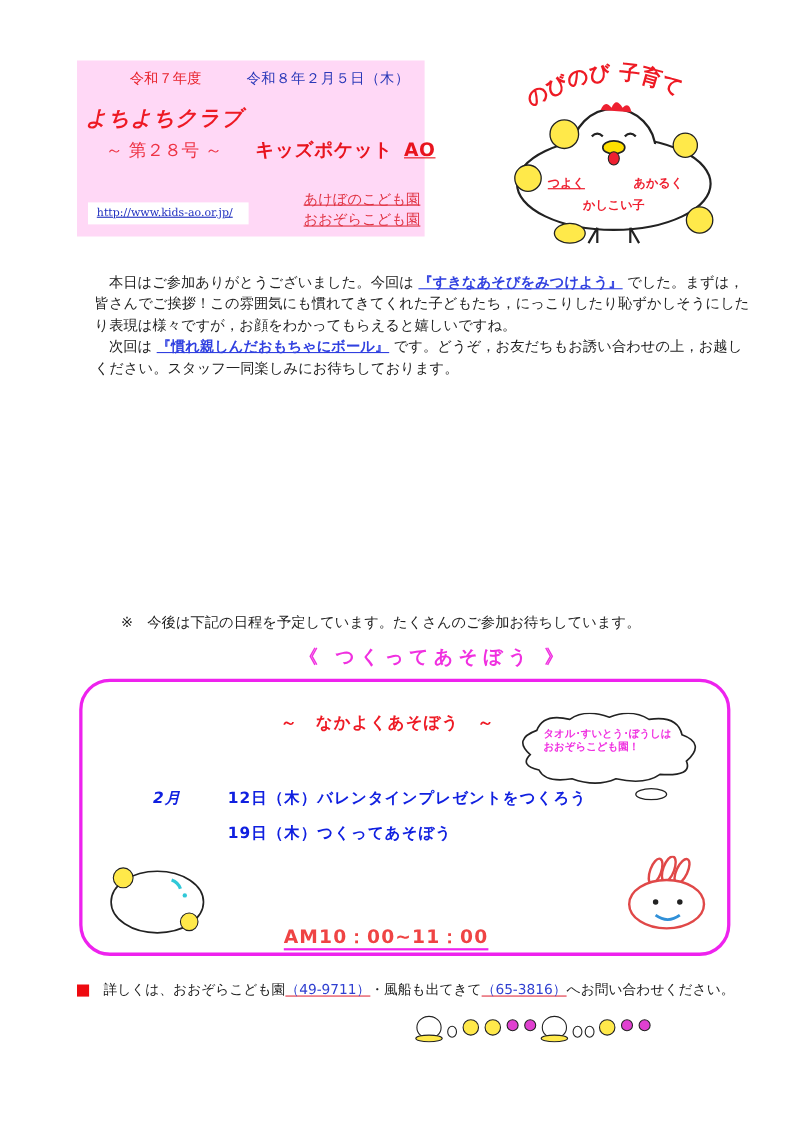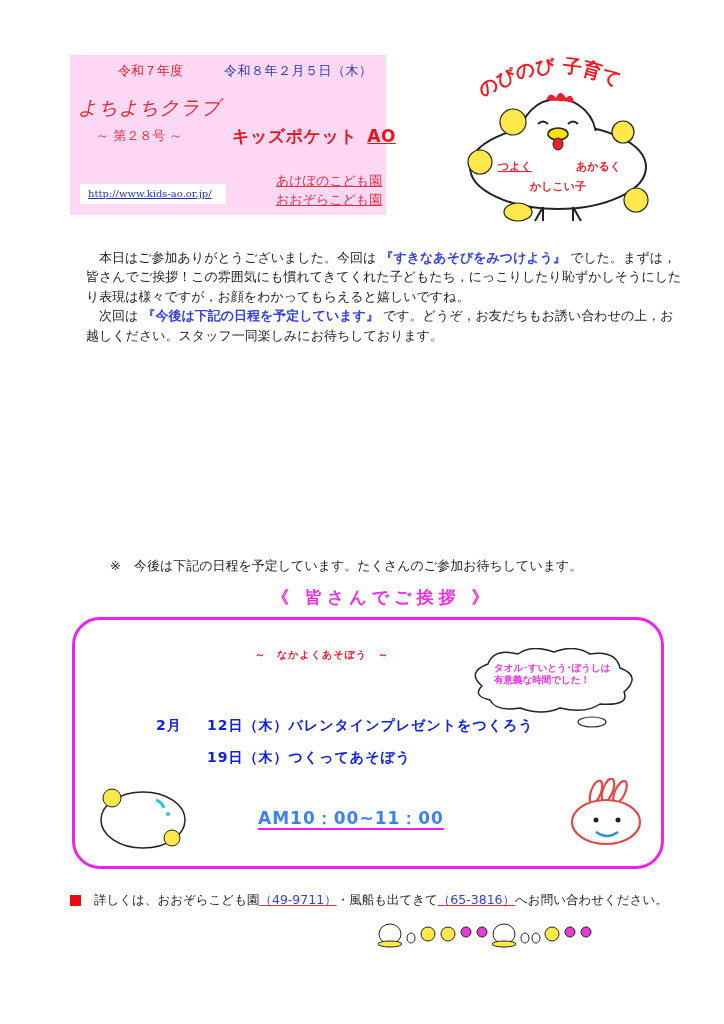--- a/index.html
+++ b/index.html
@@ -4,51 +4,51 @@
 <style>
   html, body { margin:0; padding:0; background:#ffffff; }
   body { width:724px; height:1024px; position:relative; overflow:hidden;
          font-family:"DejaVu Sans", sans-serif; color:#222; }
   .abs { position:absolute; }
 
   
   #header-box { left:70px; top:55px; width:316px; height:160px; background:#ffd8f6; }
   #fy { left:118px; top:62px; font-size:13px; color:#e8202a; }
   #date { left:224px; top:62px; font-size:13px; color:#2a38b8; letter-spacing:0.5px;text-align:center; }
-  #club { left:78px; top:95px; font-size:19px; font-weight:normal; color:#ee1a24; font-style:italic; letter-spacing:1px; }
-  #issue { left:96px; top:127px; font-size:13px; color:#ee3344; }
+  #club { left:78px; top:95px; font-size:19px; font-weight:bold; color:#ee1a24; font-style:italic; letter-spacing:1px; }
+  #issue { left:96px; top:127px; font-size:16px; color:#ee3344; }
   #kids { left:232px; top:125px; font-size:17px; font-weight:bold; color:#e8141e; letter-spacing:0.5px;text-align:center; }
   #kids u { text-decoration:underline; margin-left:10px; }
   #url-box { left:80px; top:184px; width:146px; height:20px; background:#ffffff; }
   #url { left:88px; top:188px; font-size:10px; color:#2030c0; text-decoration:underline; font-family:"DejaVu Serif", serif; }
   .kinder { font-size:13px; color:#e03040; text-decoration:underline; }
   #k1 { left:276px; top:172px; }
   #k2 { left:276px; top:191px; }
 
   
   #mascot { left:458px; top:52px; width:200px; height:175px; }
 
   
   #body-text { left:86px; top:248px; width:600px; font-size:13px; line-height:19.4px; color:#222; }
   #body-text p { margin:0; text-indent:13px; }
-  .hl { color:#3040e0; font-weight:bold; }
+  .hl { color:#3040e0; font-weight:bold;text-decoration:underline; }
 
   #note { left:110px; top:557px; font-size:13px; color:#222; }
   #notice-title { left:272px; top:586px; font-size:17px; font-weight:bold; color:#f030e0; letter-spacing:5px; }
 
   
   #events-box { left:72px; top:617px; width:592px; height:252px; border:3px solid #ee22ee; border-radius:28px; box-sizing:border-box; }
-  #events-sub { left:255px; top:648px; font-size:10px; font-weight:bold; color:#ee1a24; letter-spacing:1px; }
+  #events-sub { left:255px; top:648px; font-size:15px; font-weight:bold; color:#ee1a24; letter-spacing:1px; }
   #cloud { left:462px; top:648px; width:190px; height:64px; }
   #cloud-text { left:494px; top:662px; font-size:9.5px; font-weight:bold; color:#f030e0; line-height:12px; }
   .ev { font-size:14px; font-weight:bold; color:#1020e0; letter-spacing:1px; }
-  #ev-month { left:156px; top:717px; }
+  #ev-month { left:139px; top:717px;font-style:italic; }
   #ev-1 { left:207px; top:717px; }
   #ev-2 { left:207px; top:749px; }
-  #time { left:258px; top:808px; font-size:17px; font-weight:bold; color:#3b82f6; letter-spacing:1px;
+  #time { left:258px; top:842px; font-size:17px; font-weight:bold; color:#ef4444; letter-spacing:1px;
           border-bottom:2px solid #ee22ee; line-height:20px; }
   #egg { left:98px; top:782px; width:90px; height:70px; }
   #bunny { left:568px; top:778px; width:76px; height:70px; }
 
   
   #bullet { left:70px; top:895px; width:11px; height:11px; background:#ee0a10; }
   #footer-text { left:94px; top:892px; font-size:12.5px; color:#222; }
   .tel { color:#3040d0; text-decoration:underline; text-decoration-color:#e03040; }
   #deco { left:376px; top:918px; width:220px; height:30px; }
 </style>
@@ -93,37 +93,37 @@
         <circle cx="22" cy="110" r="12"></circle>
       <circle cx="165" cy="80" r="11"></circle>
         <circle cx="178" cy="148" r="12"></circle>
       <ellipse cx="60" cy="160" rx="14" ry="9"></ellipse>
     </g>
   </svg>
 </div>
 
 <div id="body-text" class="abs">
   <p><span>本日はご参加ありがとうございました。今回は </span><span class="hl">『すきなあそびをみつけよう』</span><span> でした。まずは，皆さんでご挨拶！この雰囲気にも慣れてきてくれた子どもたち，にっこりしたり恥ずかしそうにしたり表現は様々ですが，お顔をわかってもらえると嬉しいですね。</span></p>
-  <p><span>次回は </span><span class="hl">『今後は下記の日程を予定しています』</span><span> です。どうぞ，お友だちもお誘い合わせの上，お越しください。スタッフ一同楽しみにお待ちしております。</span></p>
+  <p><span>次回は </span><span class="hl">『慣れ親しんだおもちゃにボール』</span><span> です。どうぞ，お友だちもお誘い合わせの上，お越しください。スタッフ一同楽しみにお待ちしております。</span></p>
 </div>
 
 <div id="note" class="abs">※　今後は下記の日程を予定しています。たくさんのご参加お待ちしています。</div>
-<div id="notice-title" class="abs">《 皆さんでご挨拶 》</div>
+<div id="notice-title" class="abs">《 つくってあそぼう 》</div>
 
 <div id="events-box" class="abs"></div>
 <div id="events-sub" class="abs">～　なかよくあそぼう　～</div>
 <div id="cloud" class="abs">
   <svg width="190" height="80" viewBox="0 0 190 80">
     <path d="M20,38 q-16,-14 6,-22 q6,-16 30,-10 q14,-10 36,-2 q20,-8 36,2 q26,-4 30,14 q22,8 4,24 q6,14 -24,12 q-14,10 -40,4 q-18,8 -40,0 q-24,4 -30,-8 q-18,-4 -8,-14 z" fill="#fff" stroke="#222" stroke-width="1.5"></path>
     <ellipse cx="130" cy="74" rx="14" ry="5" fill="#fff" stroke="#222" stroke-width="1.2"></ellipse>
   </svg>
 </div>
 <div id="cloud-text" class="abs">
   <div>タオル･すいとう･ぼうしは</div>
-  <div>有意義な時間でした！</div>
+  <div>おおぞらこども園！</div>
 </div>
 
 <div id="ev-month" class="abs ev">2月</div>
 <div id="ev-1" class="abs ev">
   <span>12日（木）</span><span>バレンタインプレゼントをつくろう</span>
 </div>
 <div id="ev-2" class="abs ev">
   <span>19日（木）</span><span>つくってあそぼう</span>
 </div>
 

